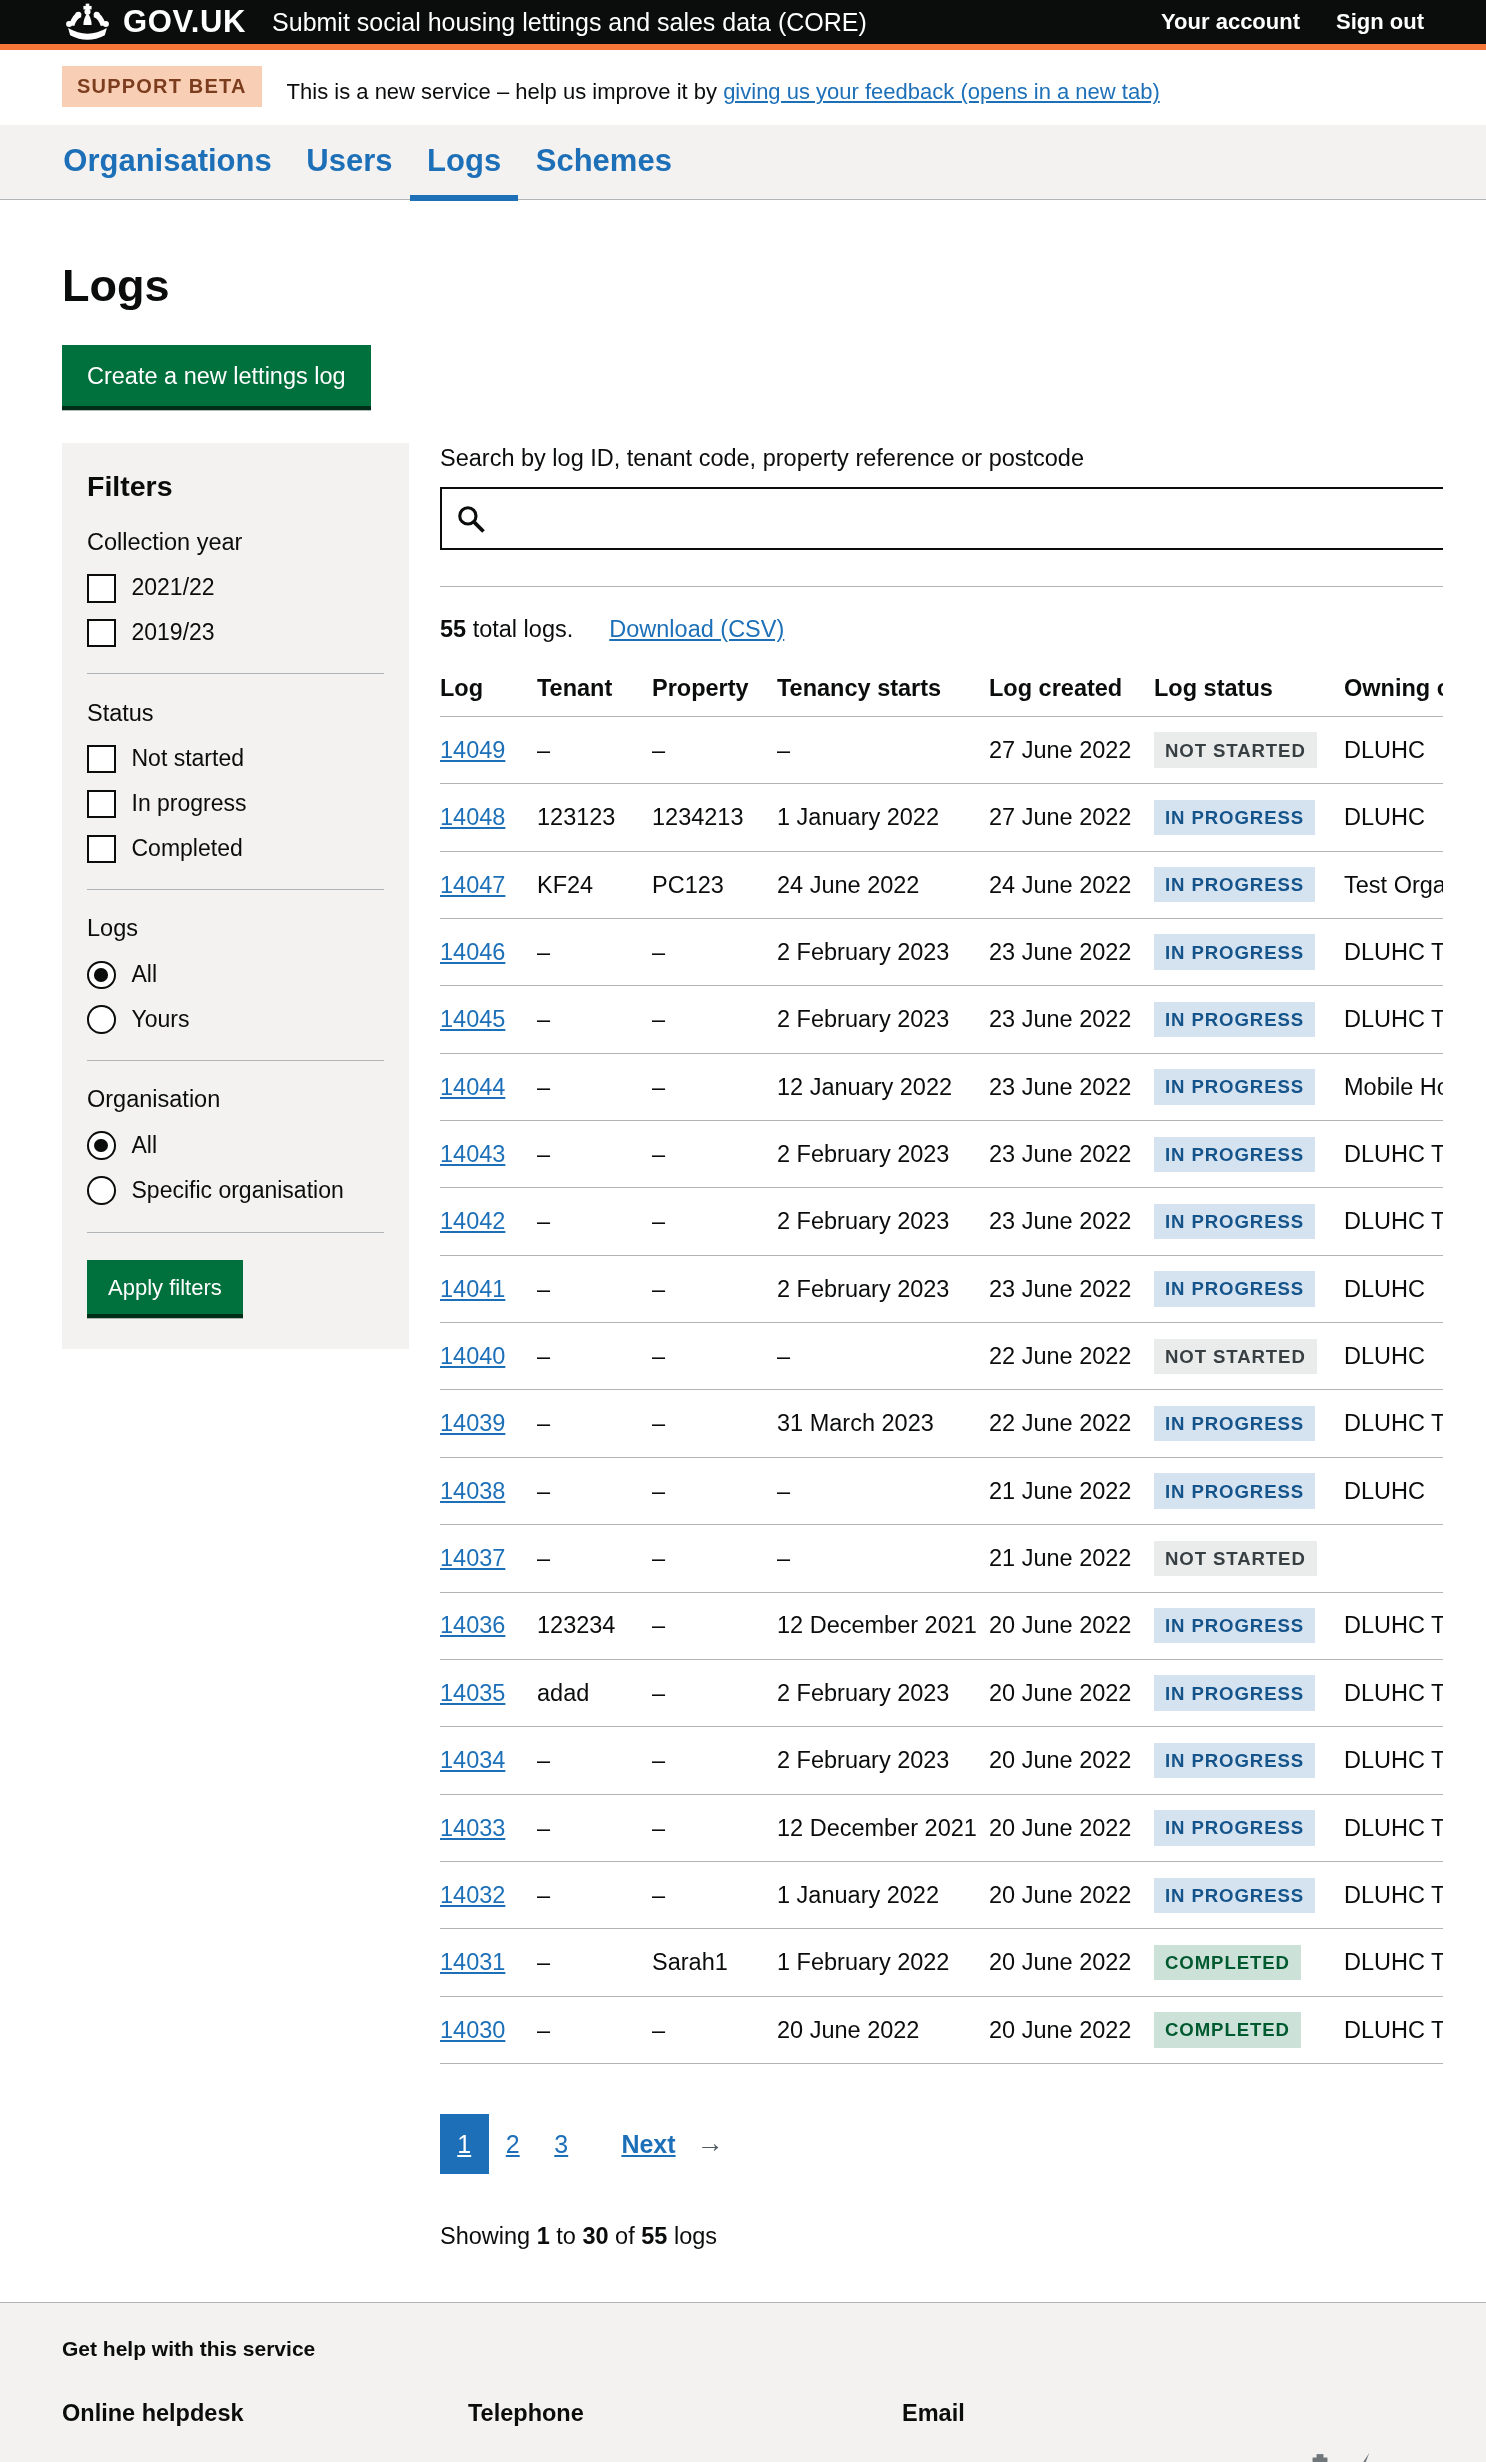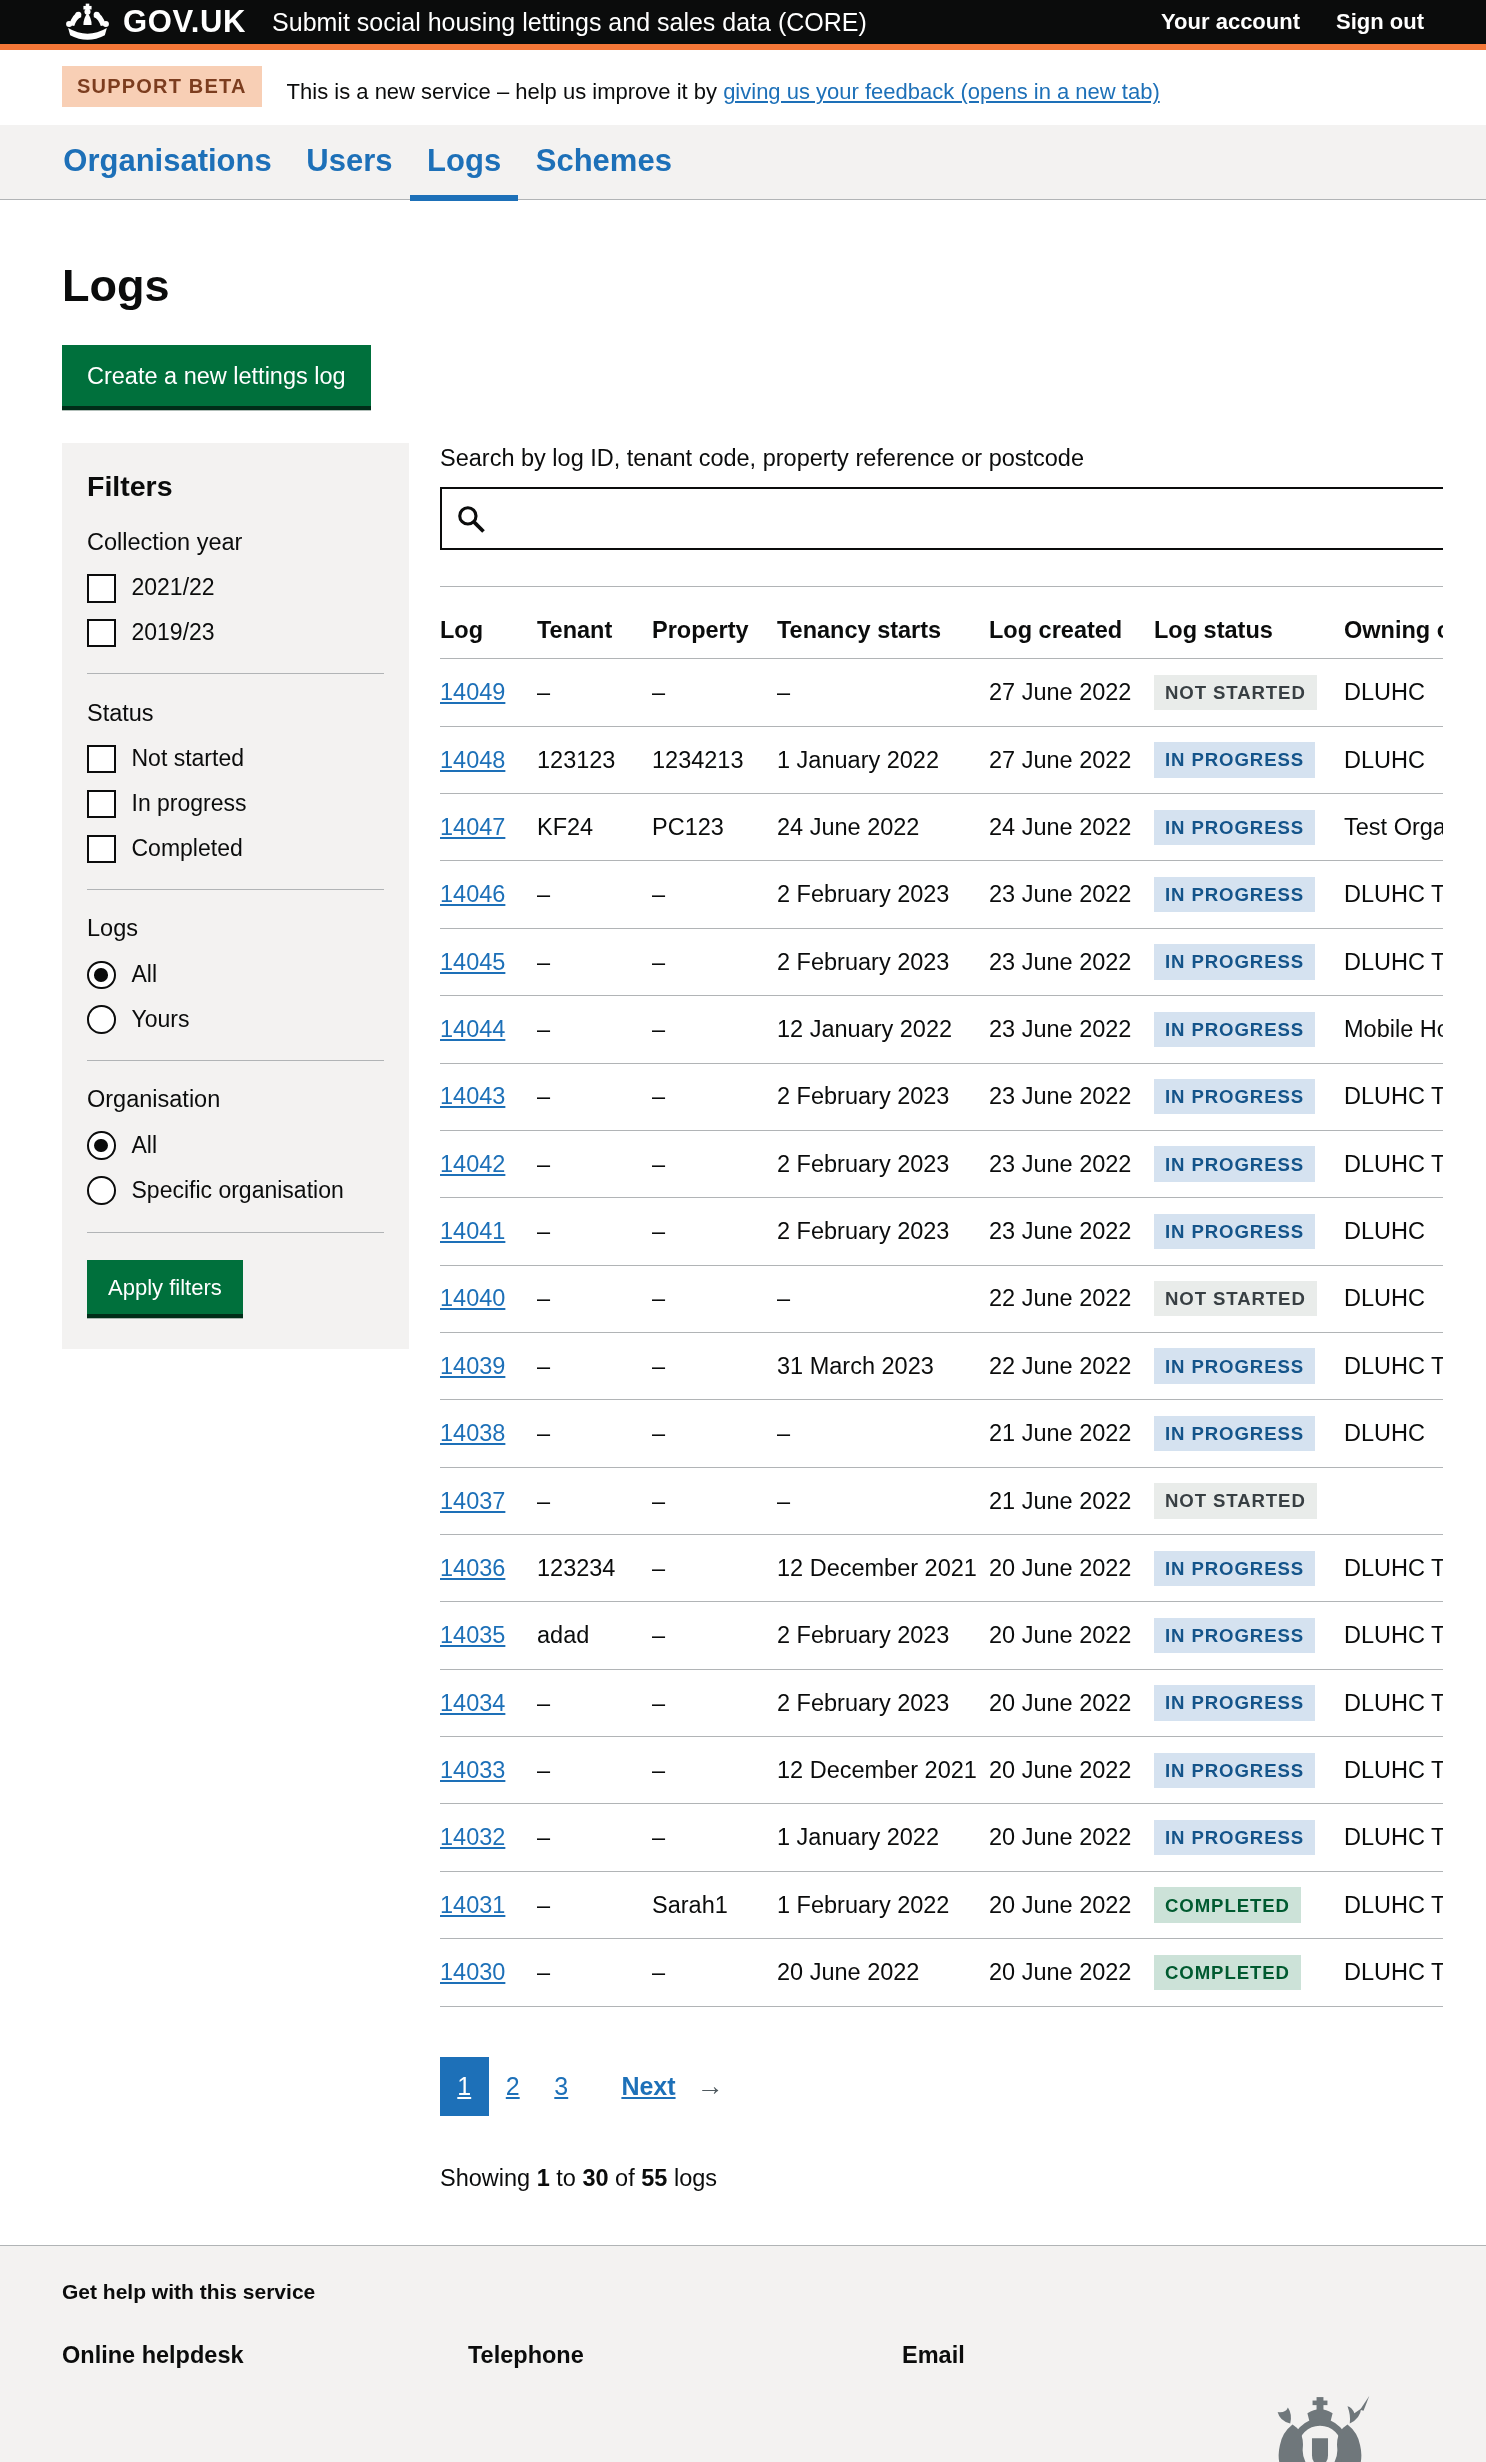--- a/index.html
+++ b/index.html
@@ -223,20 +223,24 @@
               <circle cx="19" cy="19" r="13" fill="none" stroke="#0b0c0c" stroke-width="5"></circle>
               <line x1="29" y1="29" x2="44" y2="44" stroke="#0b0c0c" stroke-width="6"></line>
             </svg>
             <input type="text" value="" placeholder="" style="">
           </div>
           <button class="search-btn">Search</button>
         </div>
 
         <hr class="section-divider">
 
+        <div class="results-line">
+          <span><b>55</b><span> total logs.</span></span>
+          <a class="download-link" href="#">Download (CSV)</a>
+        </div>
 
         <table class="logs">
           <colgroup>
             <col class="col-log">
               <col class="col-tenant">
               <col class="col-prop">
               <col class="col-start">
             <col class="col-created">
               <col class="col-status">
               <col class="col-own">

